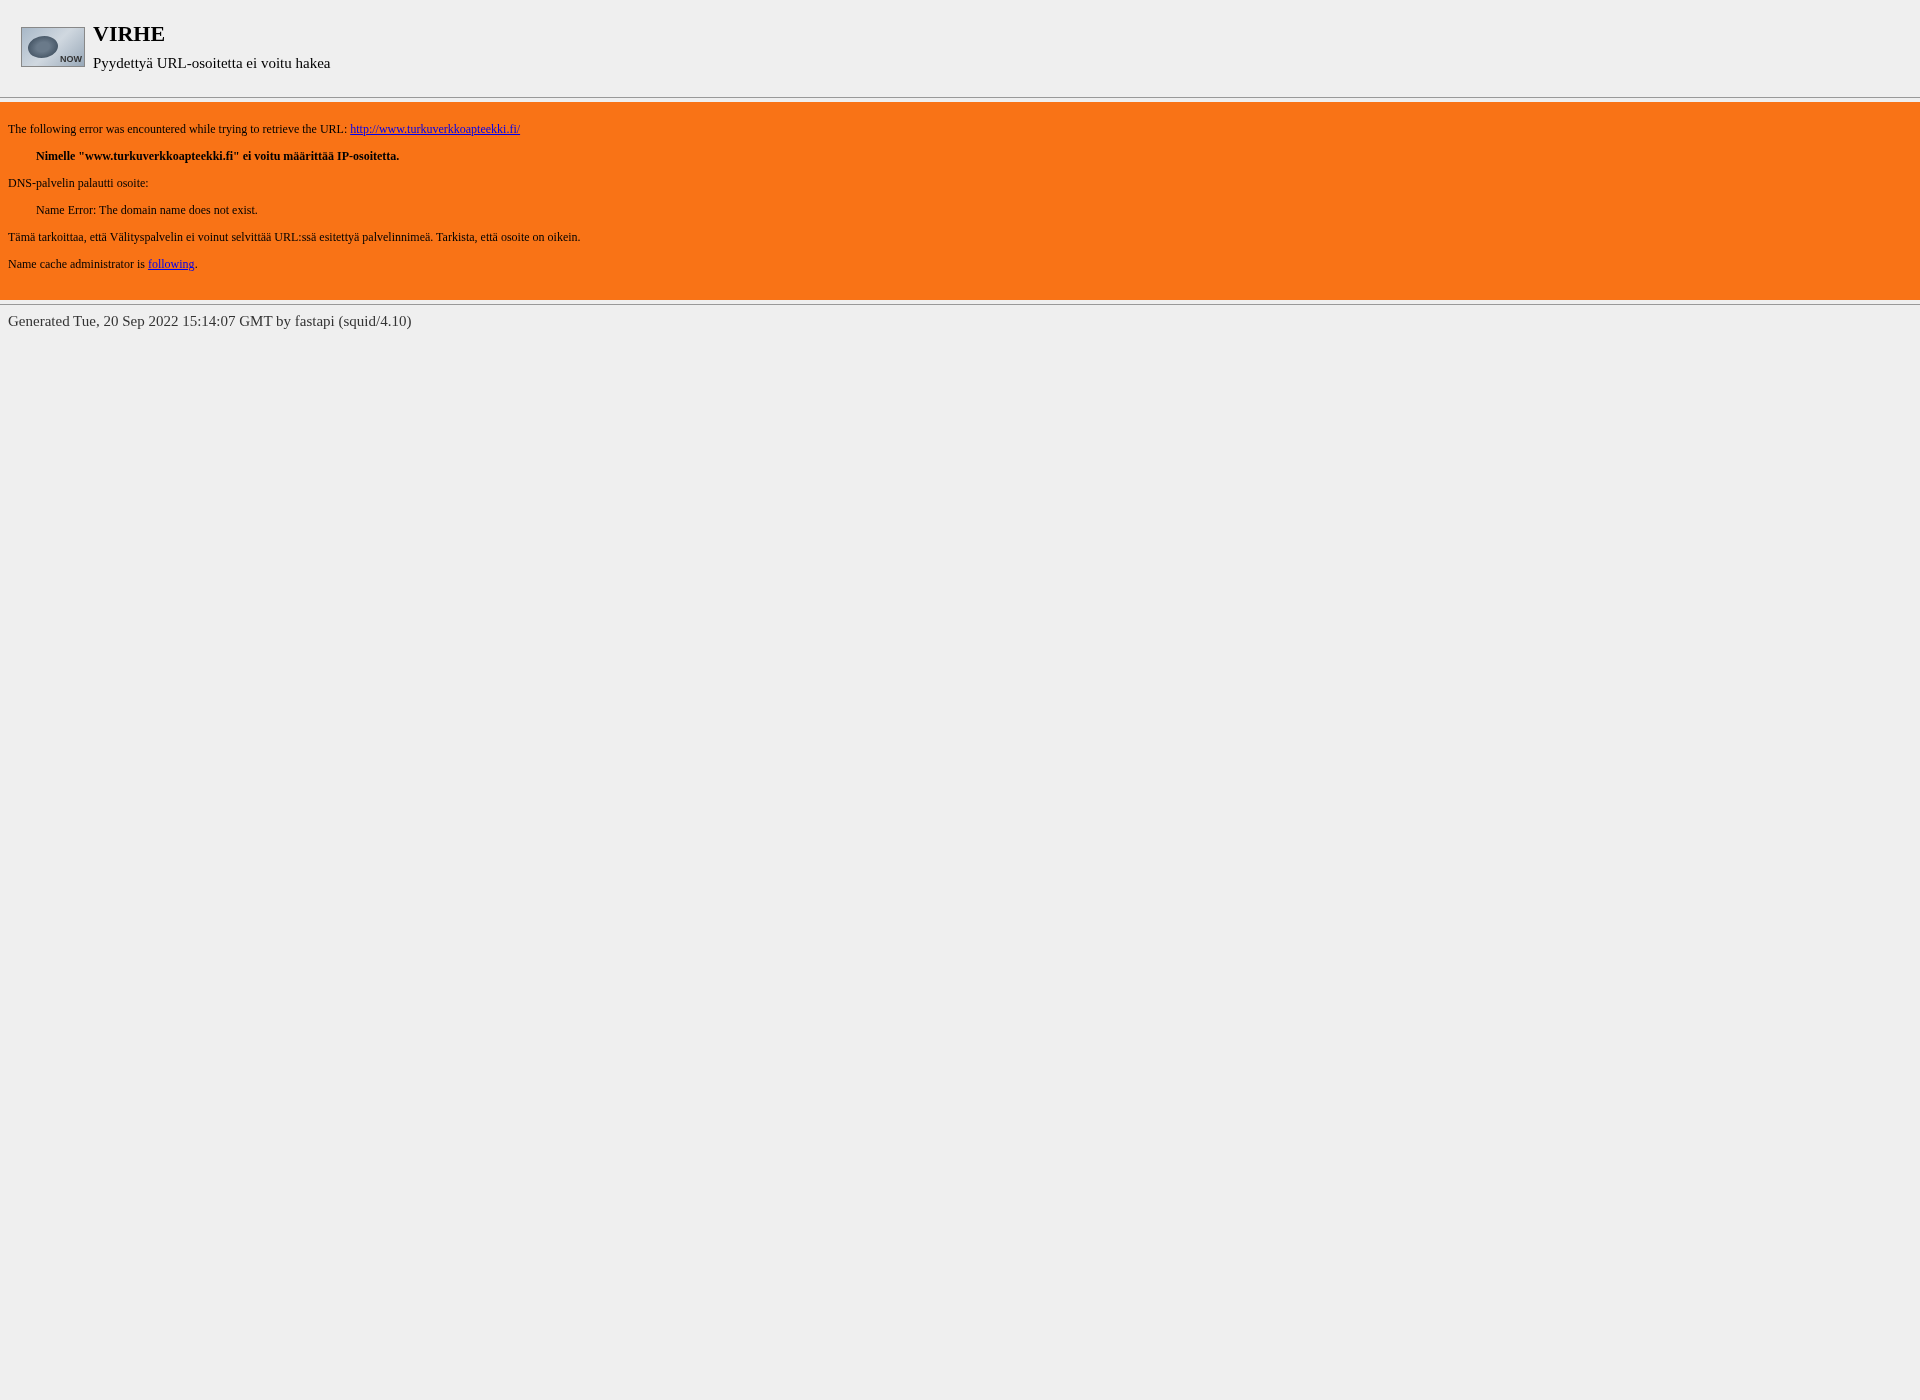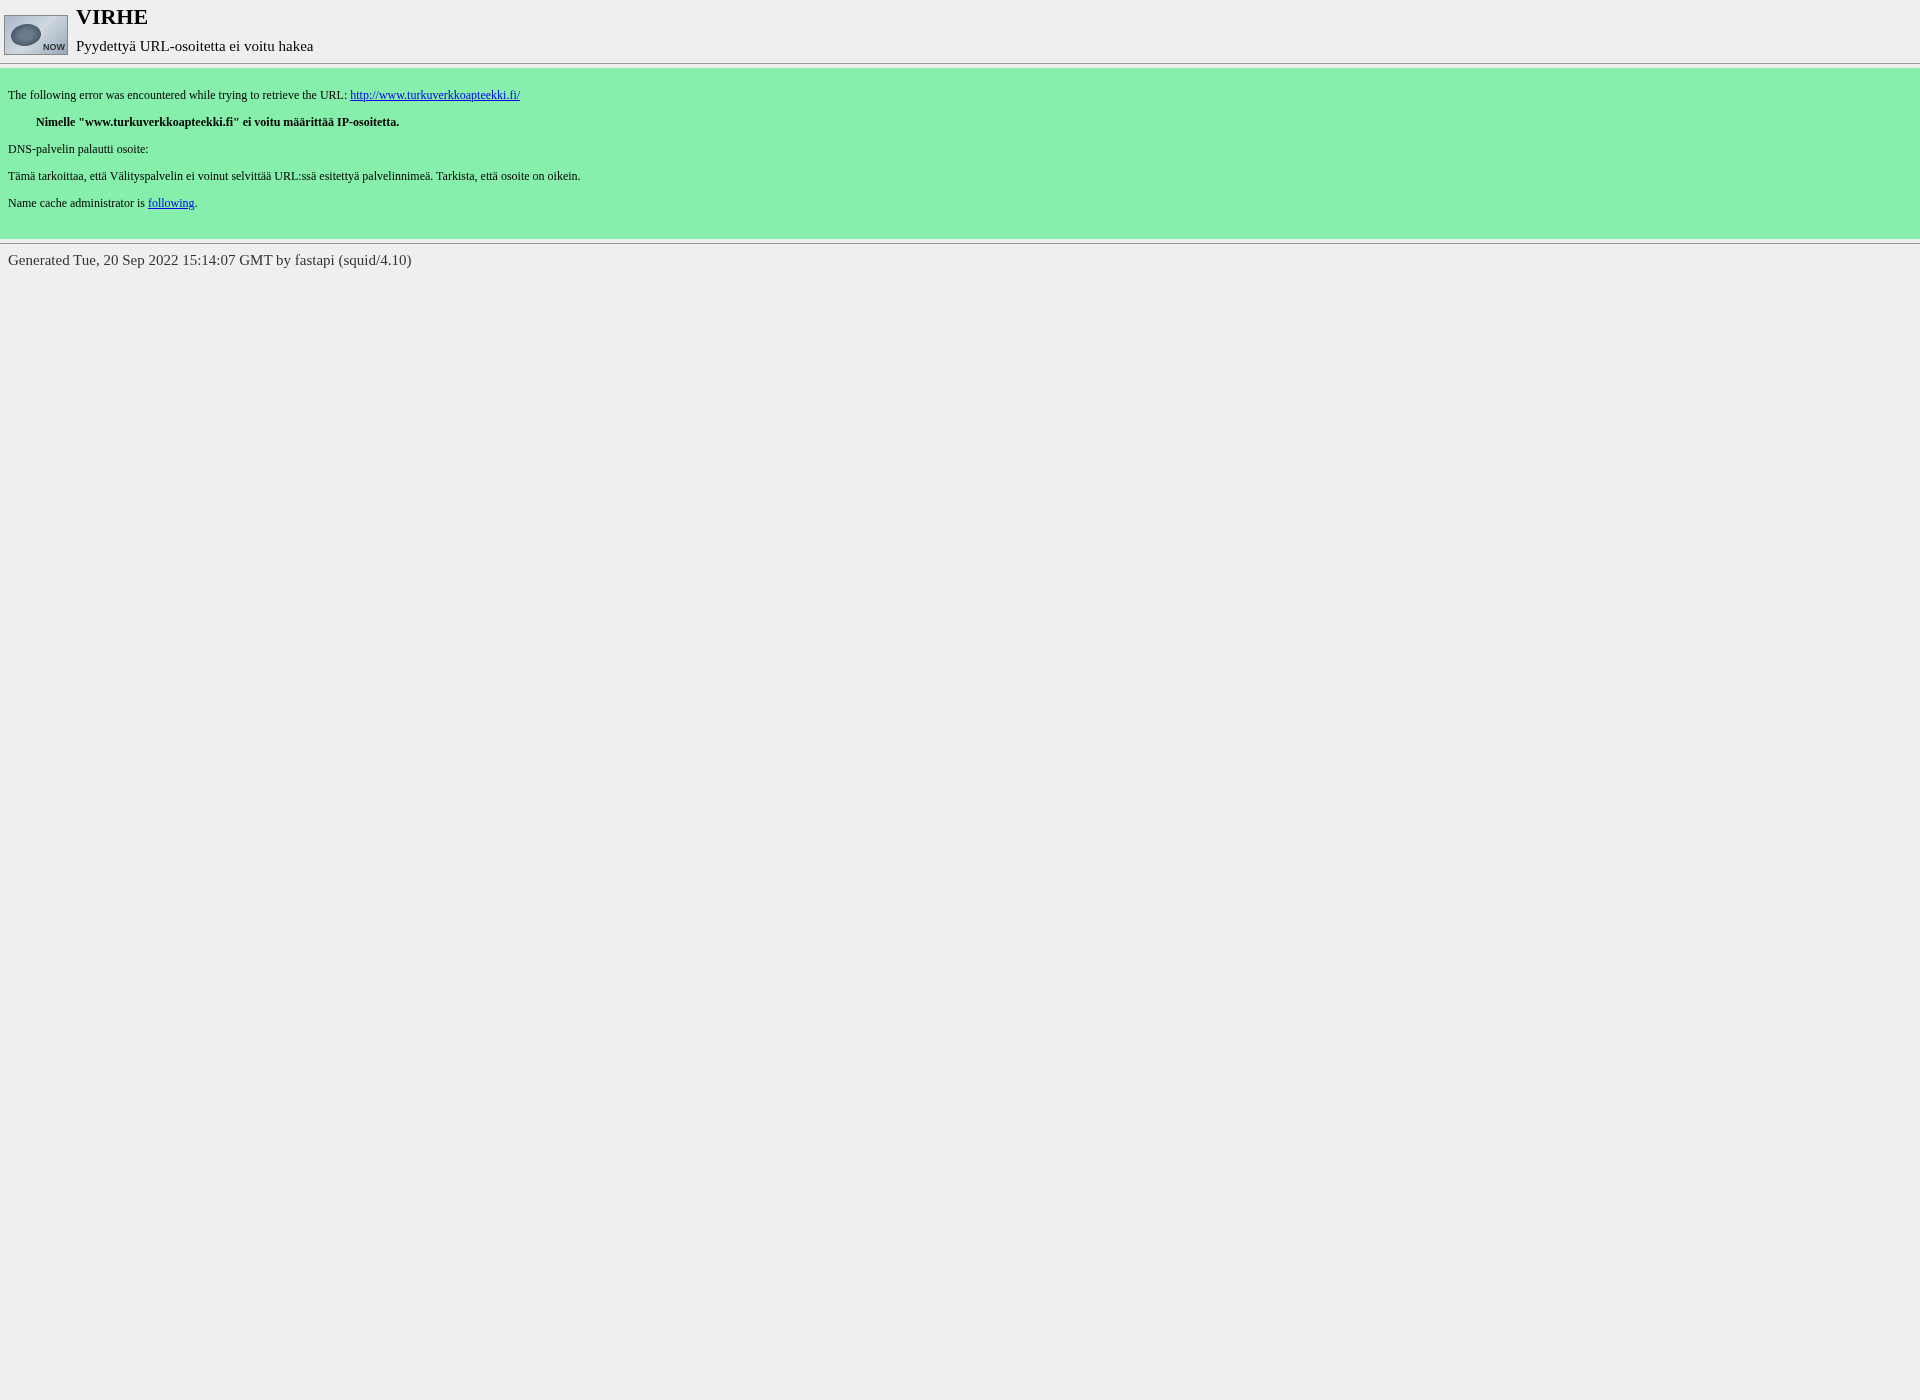--- a/index.html
+++ b/index.html
@@ -8,22 +8,22 @@
       box-sizing: border-box;
     }
     body {
       font-family: "Times New Roman", Times, serif;
       background-color: #efefef;
       font-size: 12px;
       color: #000;
     }
     .header-section {
       display: flex;
-      align-items: flex-end;
-      padding: 4px;
+      align-items: center;
+      padding: 21px;
       gap: 8px;
     }
     .squid-icon {
       width: 64px;
       height: 40px;
       background: linear-gradient(135deg, #a8b8c8 0%, #d0d8e0 50%, #98a8b8 100%);
       border: 1px solid #888;
       position: relative;
       overflow: hidden;
     }
@@ -60,21 +60,21 @@
     h2 {
       font-size: 15px;
       font-weight: normal;
     }
     hr {
       border: none;
       border-top: 1px solid #999;
       margin: 4px 0;
     }
     .content {
-      background-color: #86efac;
+      background-color: #f97316;
       padding: 8px 8px 16px 8px;
     }
     .content p {
       margin: 12px 0;
       font-size: 12px;
     }
     .indented {
       margin-left: 28px !important;
     }
     .indented-bold {
@@ -103,20 +103,21 @@
 </div>
 
 <hr>
 
 <div class="content">
   <p>
     <span>The following error was encountered while trying to retrieve the URL: </span><a href="#">http://www.turkuverkkoapteekki.fi/</a>
   </p>
   <p class="indented-bold">Nimelle "www.turkuverkkoapteekki.fi" ei voitu määrittää IP-osoitetta.</p>
   <p>DNS-palvelin palautti osoite:</p>
+  <p class="indented">Name Error: The domain name does not exist.</p>
   <p>Tämä tarkoittaa, että Välityspalvelin ei voinut selvittää URL:ssä esitettyä palvelinnimeä. Tarkista, että osoite on oikein.</p>
   <p>
     <span>Name cache administrator is </span><a href="#">following</a><span>.</span>
   </p>
 </div>
 
 <hr>
 
 <div class="footer">
   <span>Generated Tue, 20 Sep 2022 15:14:07 GMT by fastapi (squid/4.10)</span>

